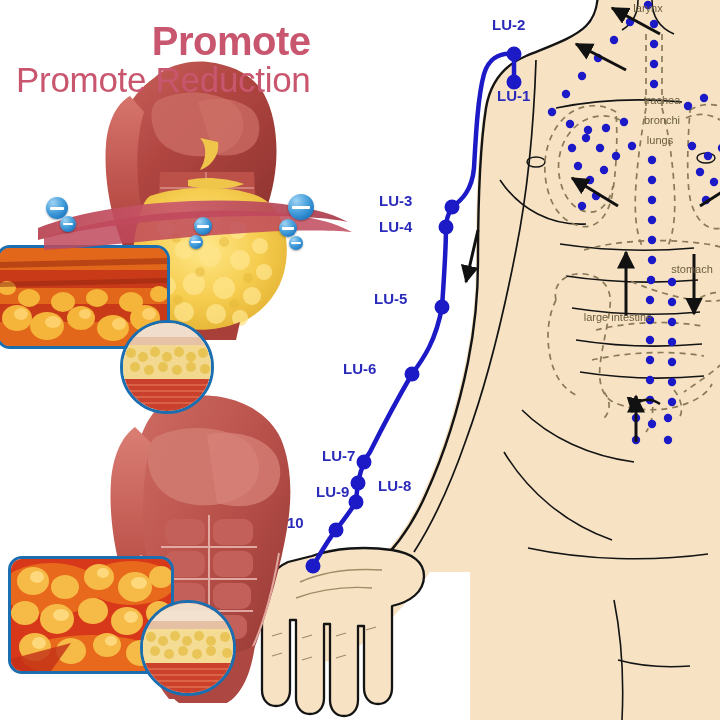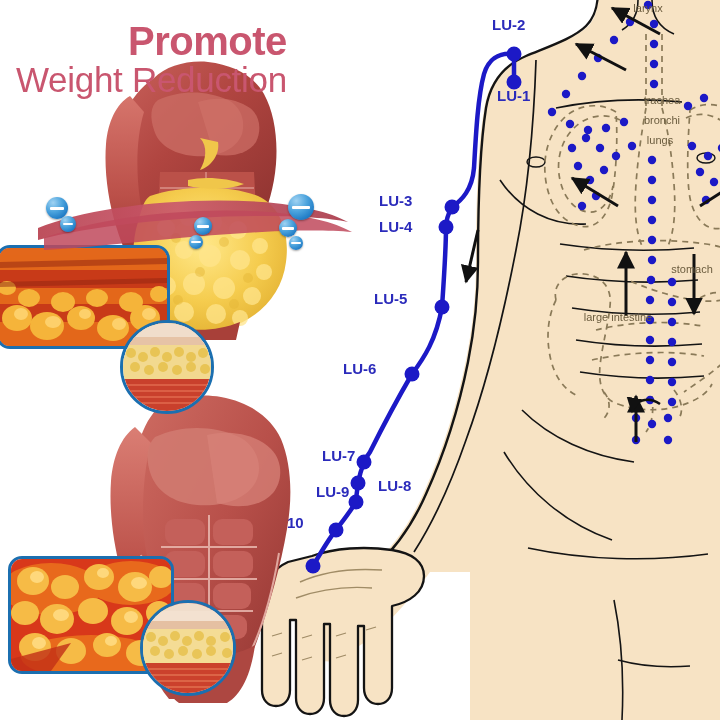--- a/index.html
+++ b/index.html
@@ -618,16 +618,16 @@
           <div class="bar"></div>
         </div>
         <div class="badge" style="left: 289px; top: 236px; width: 14px; height: 14px;">
           <div class="bar"></div>
         </div>
       </div>
   </div>
 
   <div class="title-block">
     <div class="title-line1">Promote</div>
-    <div class="title-line2">Weight Reduction</div>
+    <div class="title-line2">Promote Reduction</div>
   </div>
 
 </div>
 
 </body></html>

